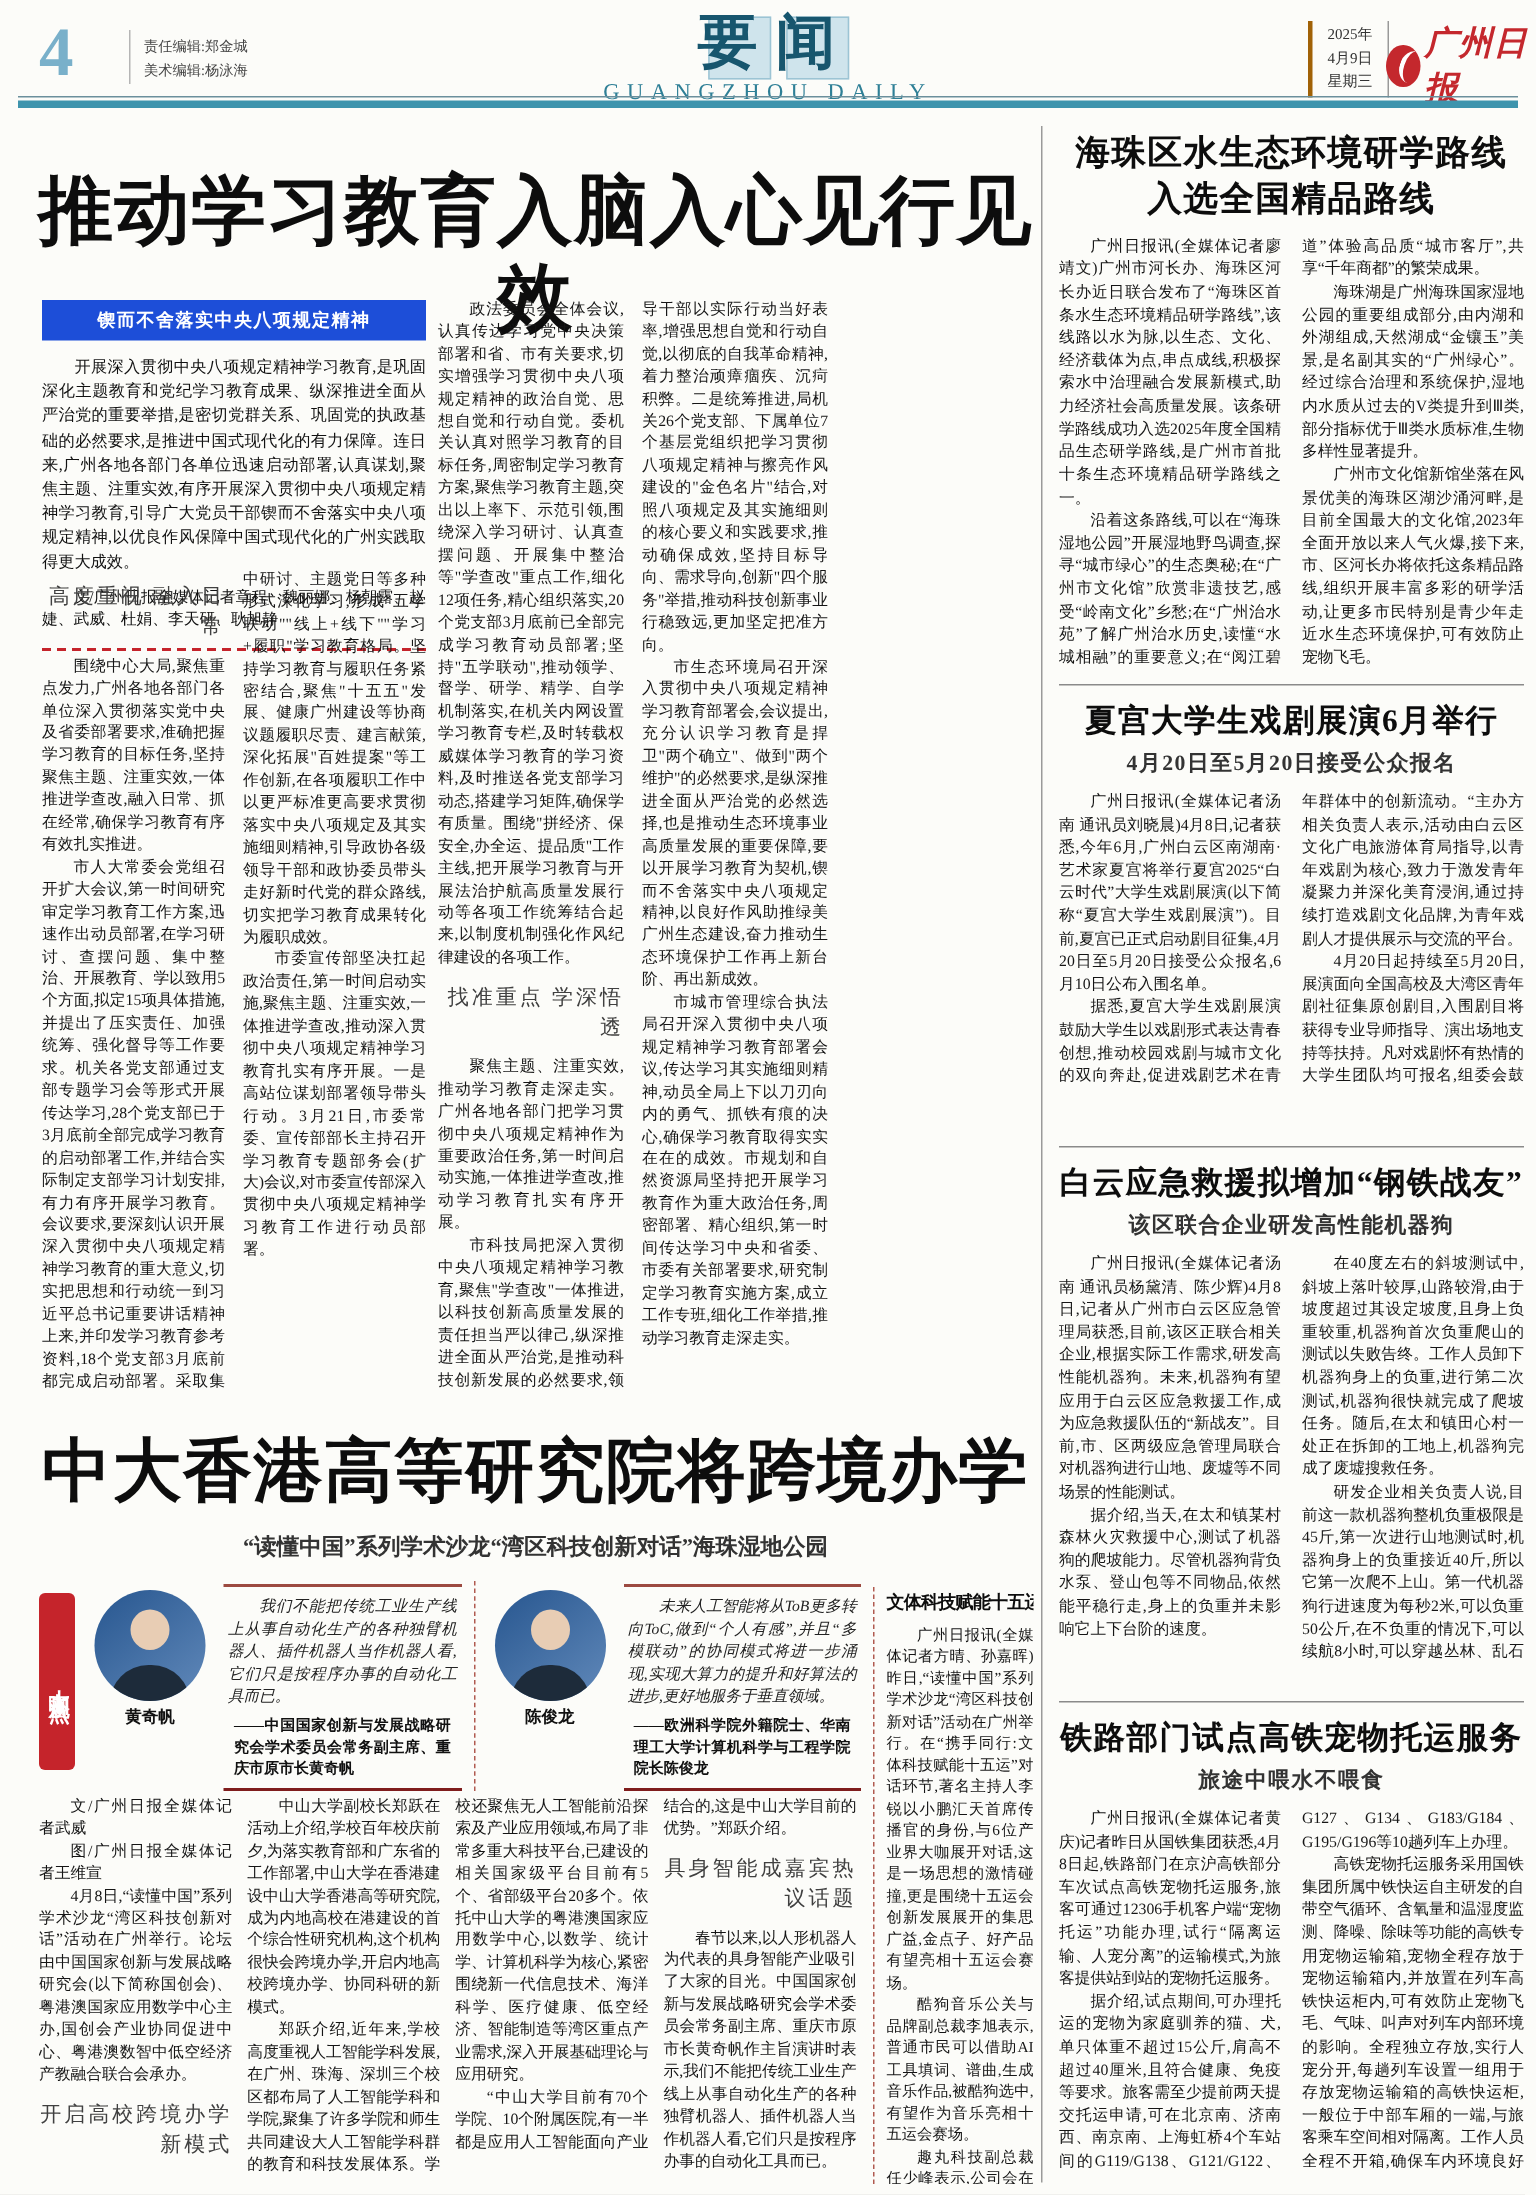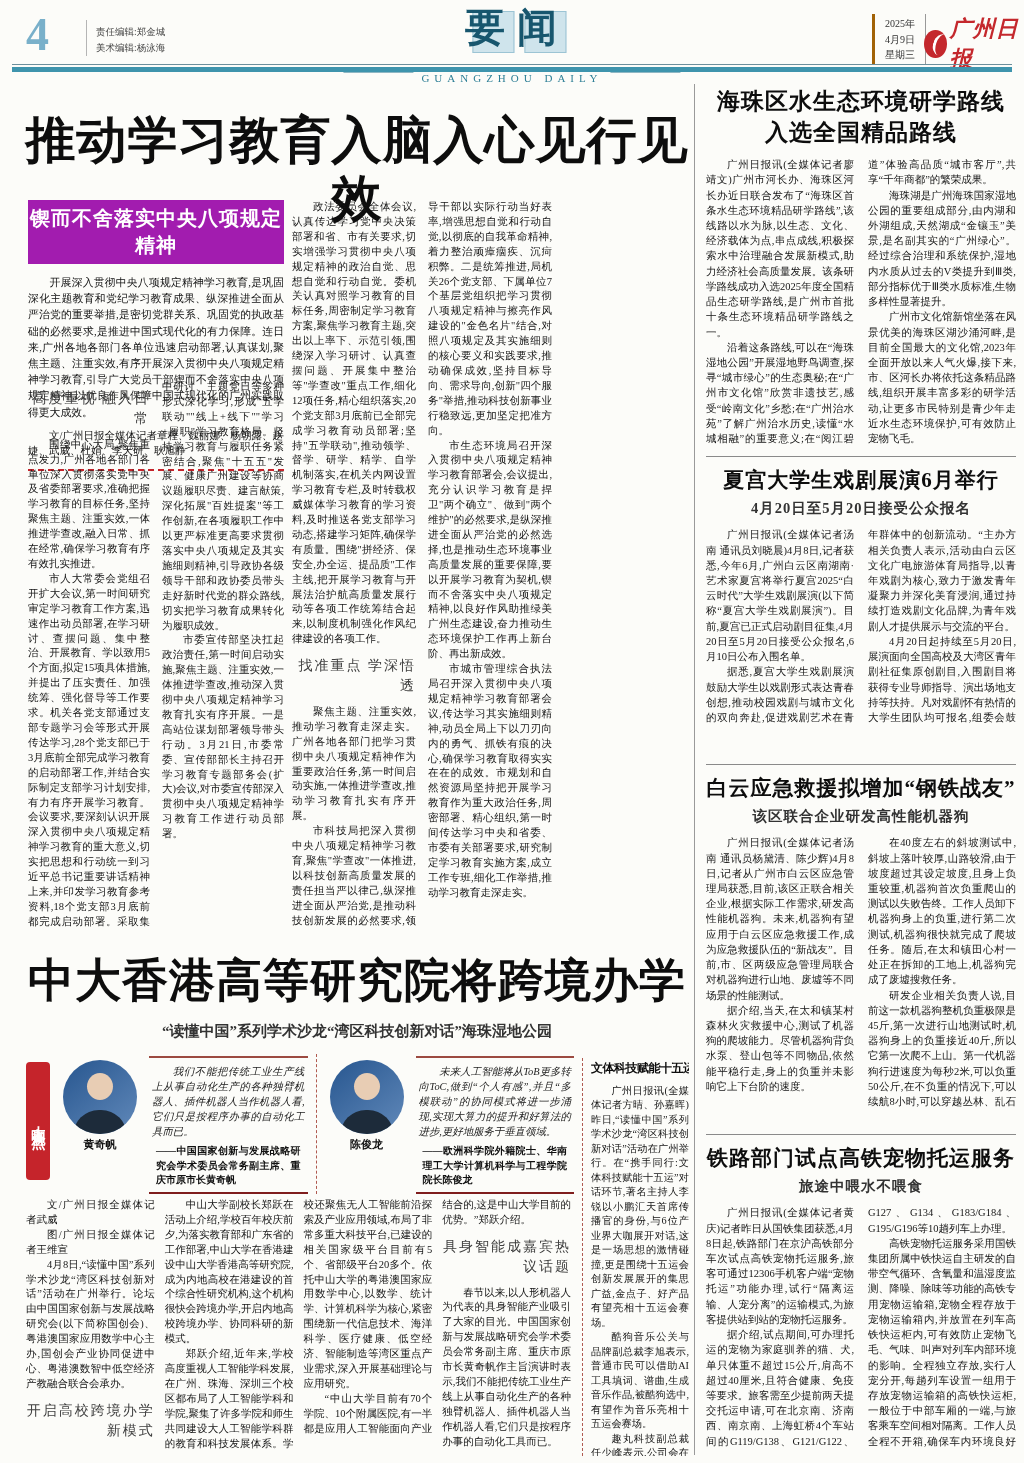--- a/index.html
+++ b/index.html
@@ -9,21 +9,21 @@
 
   
   .pagenum{position:absolute;left:26px;top:12px;font-size:46px;font-weight:bold;color:#79b0ca;line-height:1;}
   .ed-rule{position:absolute;left:86px;top:20px;width:1px;height:36px;background:#b5b5b5;}
   .editors{position:absolute;left:96px;top:24px;font-size:9.5px;line-height:1.7;color:#444;}
   .masthead{position:absolute;left:50%;top:4px;transform:translateX(-50%);text-align:center;}
   .mast-chars{font-size:40px;font-weight:bold;color:#17566e;letter-spacing:2px;line-height:1.2;}
   .mast-char{position:relative;display:inline-block;margin:0 5px;z-index:1;}
   .mast-char::before{content:"";position:absolute;left:7px;top:7px;width:40px;height:40px;
         background:#cfe4ec;border:1px solid #9cc4d4;z-index:-1;}
-  .mast-en{display:flex;align-items:flex-start;gap:8px;margin-top:20px;font-size:11px;letter-spacing:5px;color:#2e7f96;}
+  .mast-en{display:flex;align-items:flex-end;gap:8px;margin-top:2px;font-size:15px;letter-spacing:5px;color:#2e7f96;}
   .mast-en::before,.mast-en::after{content:"";flex:0 0 70px;border-top:1px solid #8fb7c4;}
   .dateblock{position:absolute;left:872px;top:14px;font-size:10px;line-height:1.55;color:#333;
         text-align:left;padding:2px 10px;border-left:3px solid #a16207;border-right:1px solid #999;}
   .logo{position:absolute;left:924px;top:14px;display:flex;align-items:center;gap:3px;}
   .logo-circle{width:28px;height:28px;border-radius:50%;background:#c4282d;position:relative;overflow:hidden;}
   .logo-circle::after{content:"";position:absolute;left:9px;top:4px;width:14px;height:22px;
         border-left:3px solid #fff;border-radius:50%;transform:rotate(18deg);}
   .logo-text{font-size:22px;font-weight:bold;font-style:italic;color:#c4282d;letter-spacing:1px;}
   .rule-thin{position:absolute;left:12px;right:12px;top:64px;border-top:1px solid #6b8f9c;}
   .rule-thick{position:absolute;left:12px;right:12px;top:67px;height:5px;background:#3e94ad;}
@@ -31,21 +31,21 @@
   
   .v-divider{position:absolute;left:694px;top:84px;width:1px;height:1371px;background:#9a9a9a;}
   .sb-sep{position:absolute;left:706px;width:310px;border-top:1px solid #8a8a8a;}
 
   
   .kicker{position:absolute;left:30px;top:88px;width:655px;text-align:center;font-size:19px;
         letter-spacing:2px;color:#111;}
   .main-title{position:absolute;left:18px;top:112px;width:678px;text-align:center;font-size:50px;
         font-weight:900;letter-spacing:1px;line-height:1.15;color:#0d0d0d;}
   .intro{position:absolute;left:28px;top:200px;width:256px;}
-  .intro-box{background:#a21caf;color:#fff;font-weight:bold;font-size:20px;text-align:center;
+  .intro-box{background:#1d4ed8;color:#fff;font-weight:bold;font-size:12px;text-align:center;
         padding:5px 0;letter-spacing:1px;}
   .intro-lead{margin-top:10px;font-size:10.8px;line-height:1.5;text-align:justify;text-indent:2em;color:#111;}
   .intro-byline{font-size:10.5px;margin-top:8px;line-height:1.5;text-indent:2em;color:#111;}
   .intro-dash{border-top:2px dashed #c5242b;margin-top:10px;}
 
   .flowcols{font-size:10.5px;line-height:1.42;text-align:justify;column-fill:auto;overflow:hidden;color:#151515;}
   .col12{position:absolute;left:28px;top:380px;width:256px;height:558px;column-count:2;column-gap:12px;}
   .col345{position:absolute;left:292px;top:200px;width:396px;height:738px;column-count:3;column-gap:12px;}
   .flowcols p.para{margin:0;text-indent:2em;}
   .flowcols p.byline{margin:0;text-indent:2em;}

